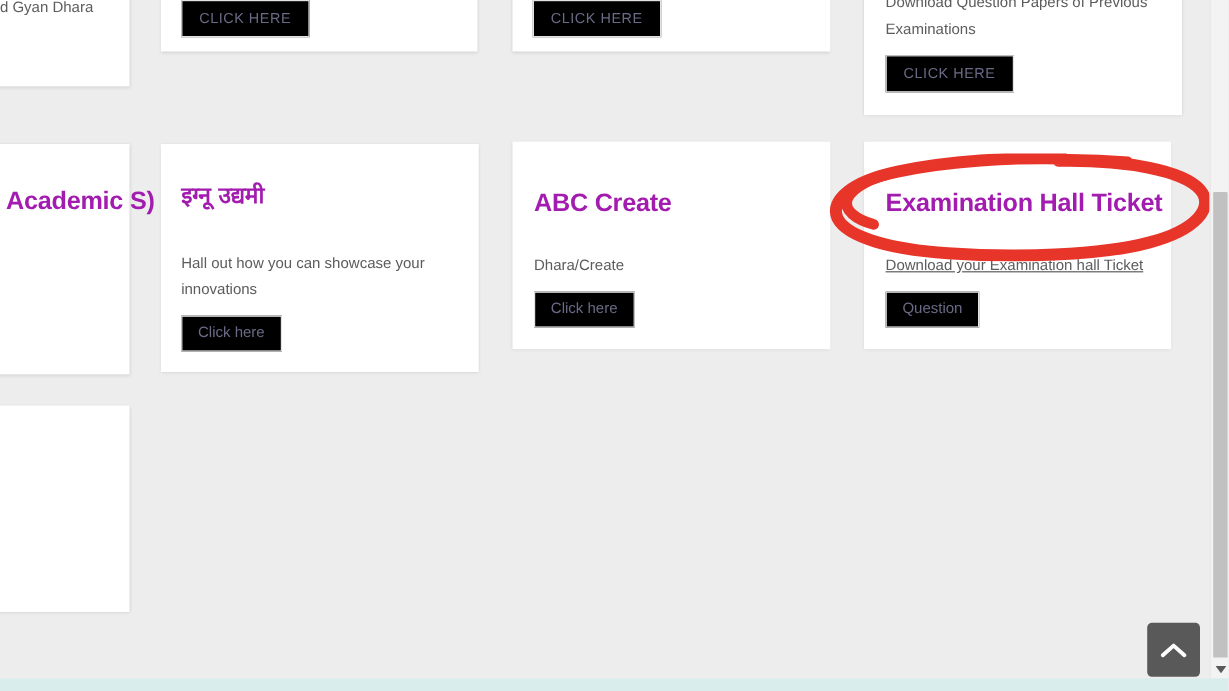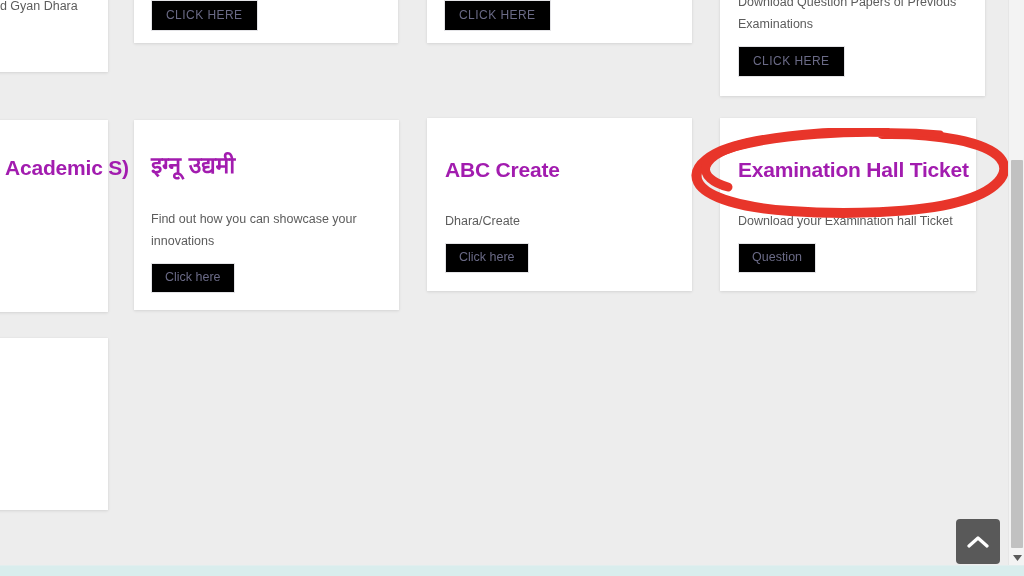--- a/index.html
+++ b/index.html
@@ -46,21 +46,21 @@
     font-size: 21px;
     font-weight: 600;
     color: #a21caf;
     letter-spacing: -0.2px;
     line-height: 1.2;
   }
 
   .card-title.deva {
     font-family: "DejaVu Sans", sans-serif;
     font-weight: 600;
-    font-size: 23px;
+    font-size: 19px;
   }
 
   .card-desc {
     font-size: 12.5px;
     color: #5c5c5c;
     line-height: 1.75;
   }
 
   .card-btn {
     display: inline-block;
@@ -103,21 +103,21 @@
 
   #card-r2c2 .card-title { position: absolute; left: 17px; top: 32px; }
   #card-r2c2 .card-desc  { position: absolute; left: 17px; top: 89px; width: 225px; }
   #card-r2c2 .card-btn   { position: absolute; left: 17px; top: 143px; }
 
   #card-r2c3 .card-title { position: absolute; left: 18px; top: 39px; }
   #card-r2c3 .card-desc  { position: absolute; left: 18px; top: 93px; }
   #card-r2c3 .card-btn   { position: absolute; left: 18px; top: 125px; }
 
   #card-r2c4 .card-title { position: absolute; left: 18px; top: 39px; }
-  #card-r2c4 .card-desc  { position: absolute; left: 18px; top: 93px; width: 235px; }
+  #card-r2c4 .card-desc  { position: absolute; left: 18px; top: 93px; width: 235px; text-decoration: underline; }
   #card-r2c4 .card-btn   { position: absolute; left: 18px; top: 125px; }
 
   
   #card-r3c1 { left: -120px; top: 338px; width: 228px; height: 172px; }
 
   
   #annotation {
     position: absolute;
     left: 686px;
     top: 128px;
@@ -194,21 +194,21 @@
     <div class="card-desc">Download Question Papers of Previous Examinations</div>
     <div class="card-btn caps">CLICK HERE</div>
   </div>
 
   <div class="card" id="card-r2c1">
     <div class="card-title">Academic S)</div>
   </div>
 
   <div class="card" id="card-r2c2">
     <div class="card-title deva">इग्नू उद्यमी</div>
-    <div class="card-desc">Find out how you can showcase your innovations</div>
+    <div class="card-desc">Hall out how you can showcase your innovations</div>
     <div class="card-btn">Click here</div>
   </div>
 
   <div class="card" id="card-r2c3">
     <div class="card-title">ABC Create</div>
     <div class="card-desc">Dhara/Create</div>
     <div class="card-btn">Click here</div>
   </div>
 
   <div class="card" id="card-r2c4">

